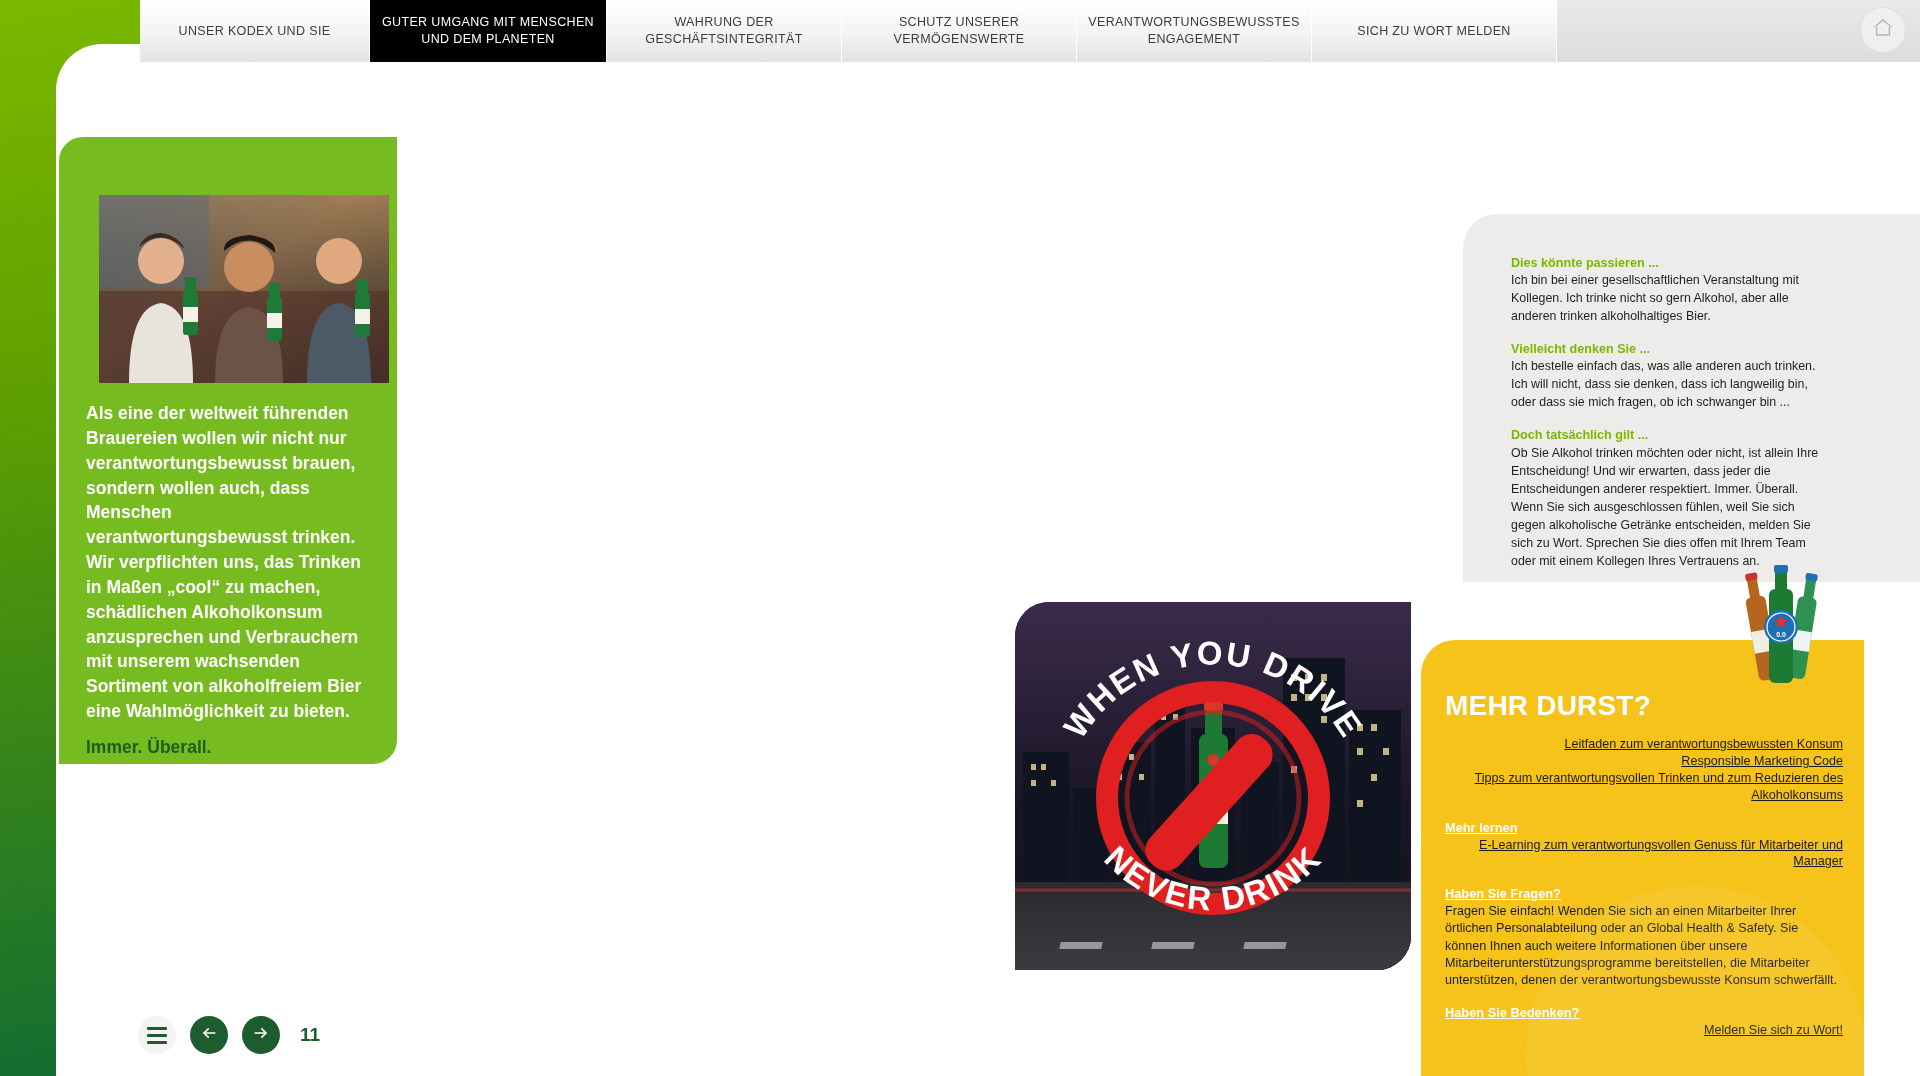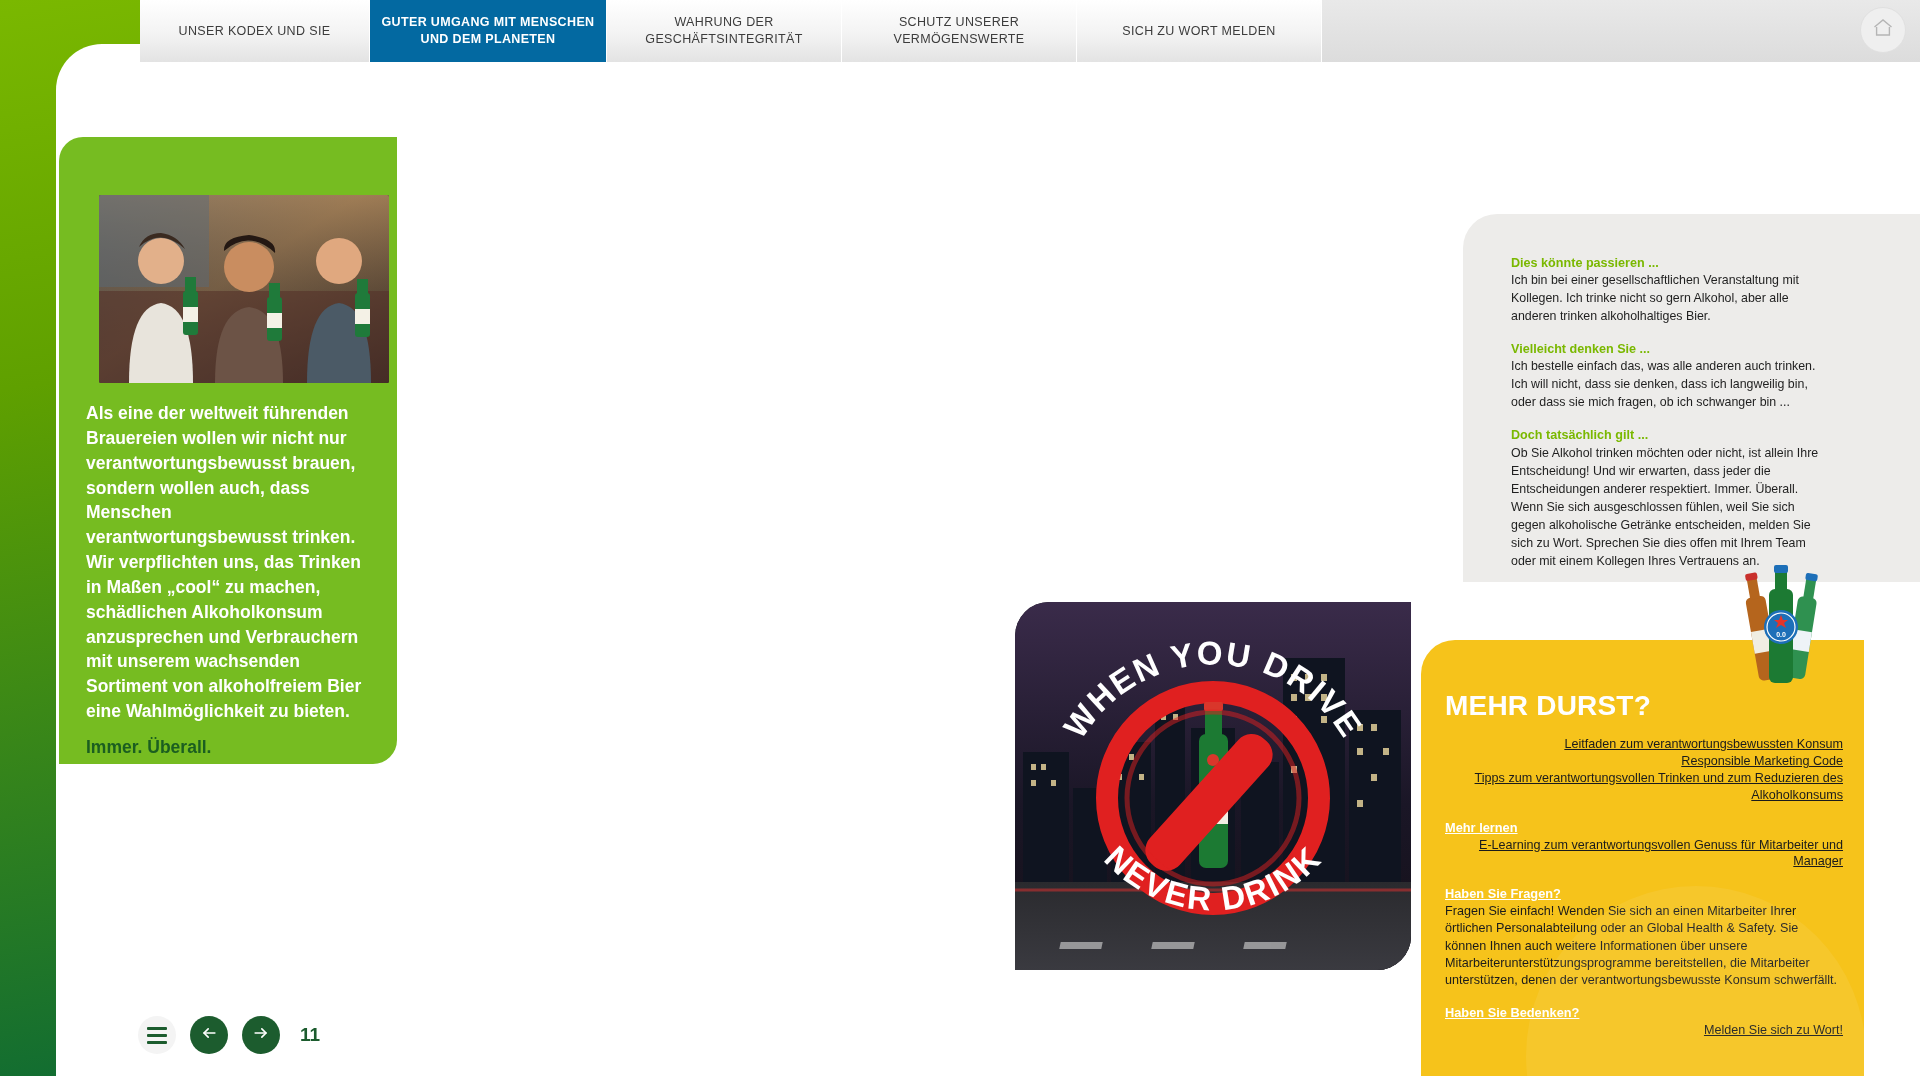--- a/index.html
+++ b/index.html
@@ -48,23 +48,23 @@
     font-size: 12.5px;
     letter-spacing: .35px;
     line-height: 1.35;
     color: #3c3c3c;
     background: linear-gradient(180deg,#ffffff 0%, #f3f3f3 55%, #e3e3e3 100%);
     border-right: 1px solid #ffffff;
     cursor: pointer;
     user-select: none;
   }
   .tab.active {
-    background: #0369a1;
+    background: #000000;
     color: #ffffff;
-    font-weight: bold;
+    font-weight: normal;
   }
   .tab-w1 { width: 230px; }
   .tab-w2 { width: 237px; }
   .tab-w3 { width: 235px; justify-content: flex-end; }
   .tab-w4 { width: 235px; }
   .tab-w5 { width: 235px; }
   .tab-w6 { width: 245px; }
   .topbar-tail {
     flex: 1 1 auto;
     background: linear-gradient(180deg,#e9e9e9 0%, #dcdcdc 100%);
@@ -330,20 +330,23 @@
         <span>UNSER KODEX UND SIE</span>
       </div>
     <div class="tab tab-w2 active">
         <span>GUTER UMGANG MIT MENSCHEN UND DEM PLANETEN</span>
       </div>
     <div class="tab tab-w3">
         <span>WAHRUNG DER GESCHÄFTSINTEGRITÄT</span>
       </div>
     <div class="tab tab-w4">
         <span>SCHUTZ UNSERER VERMÖGENSWERTE</span>
+      </div>
+    <div class="tab tab-w5">
+        <span>VERANTWORTUNGSBEWUSSTES ENGAGEMENT</span>
       </div>
     <div class="tab tab-w6">
         <span>SICH ZU WORT MELDEN</span>
       </div>
     <div class="topbar-tail">
       <div class="home-btn">
         <span>
           <svg width="24" height="24" viewBox="0 0 24 24" fill="none" stroke="#b5b5b5" stroke-width="1.4">
             <path d="M3.5 11 L12 4 L20.5 11"></path>
             <path d="M5.6 11 L5.6 19 L18.4 19 L18.4 11"></path>

